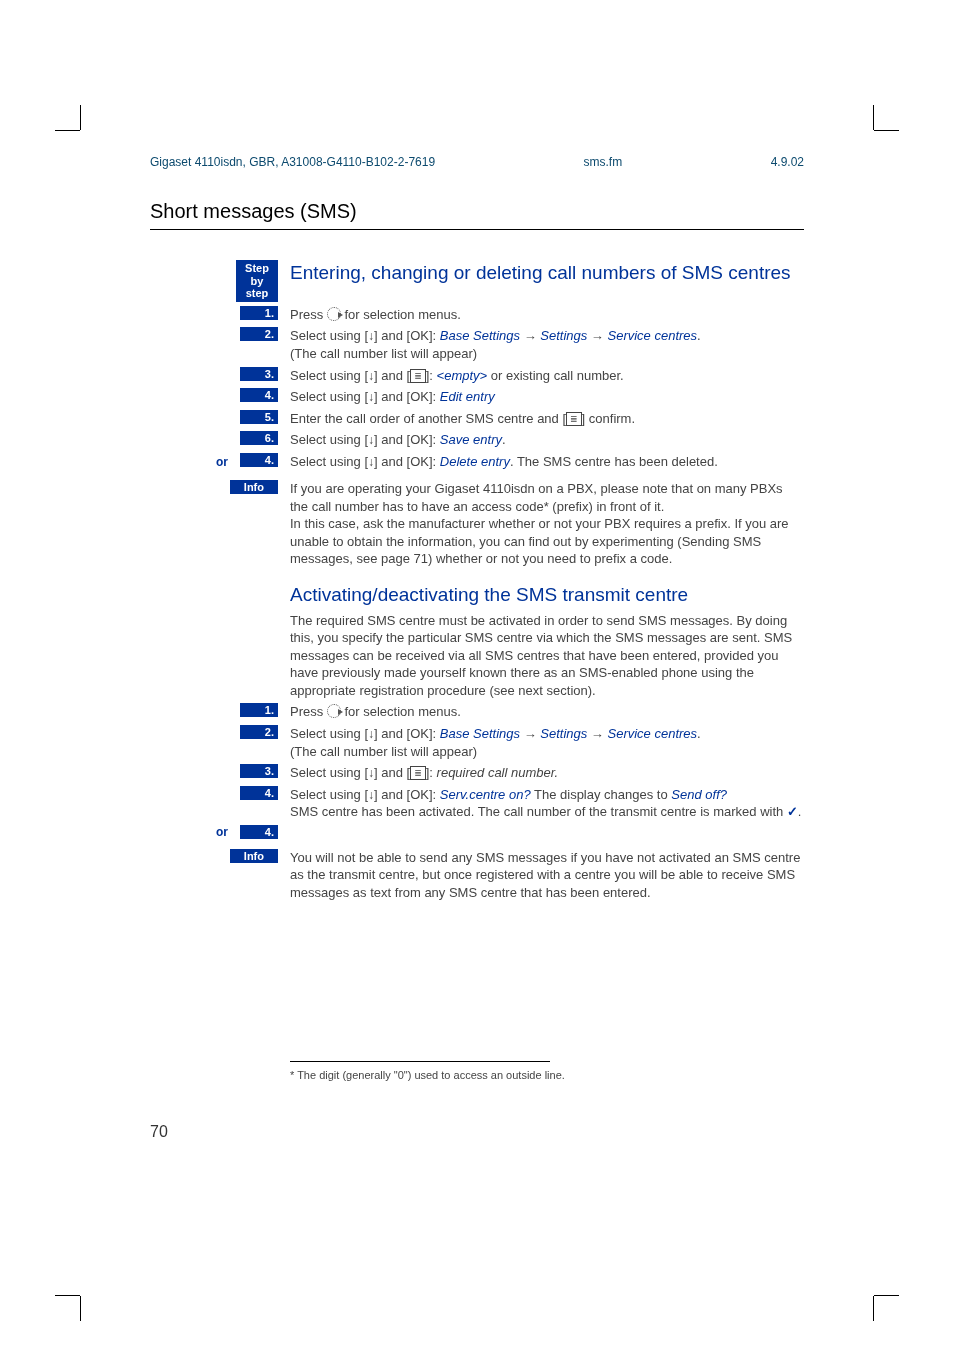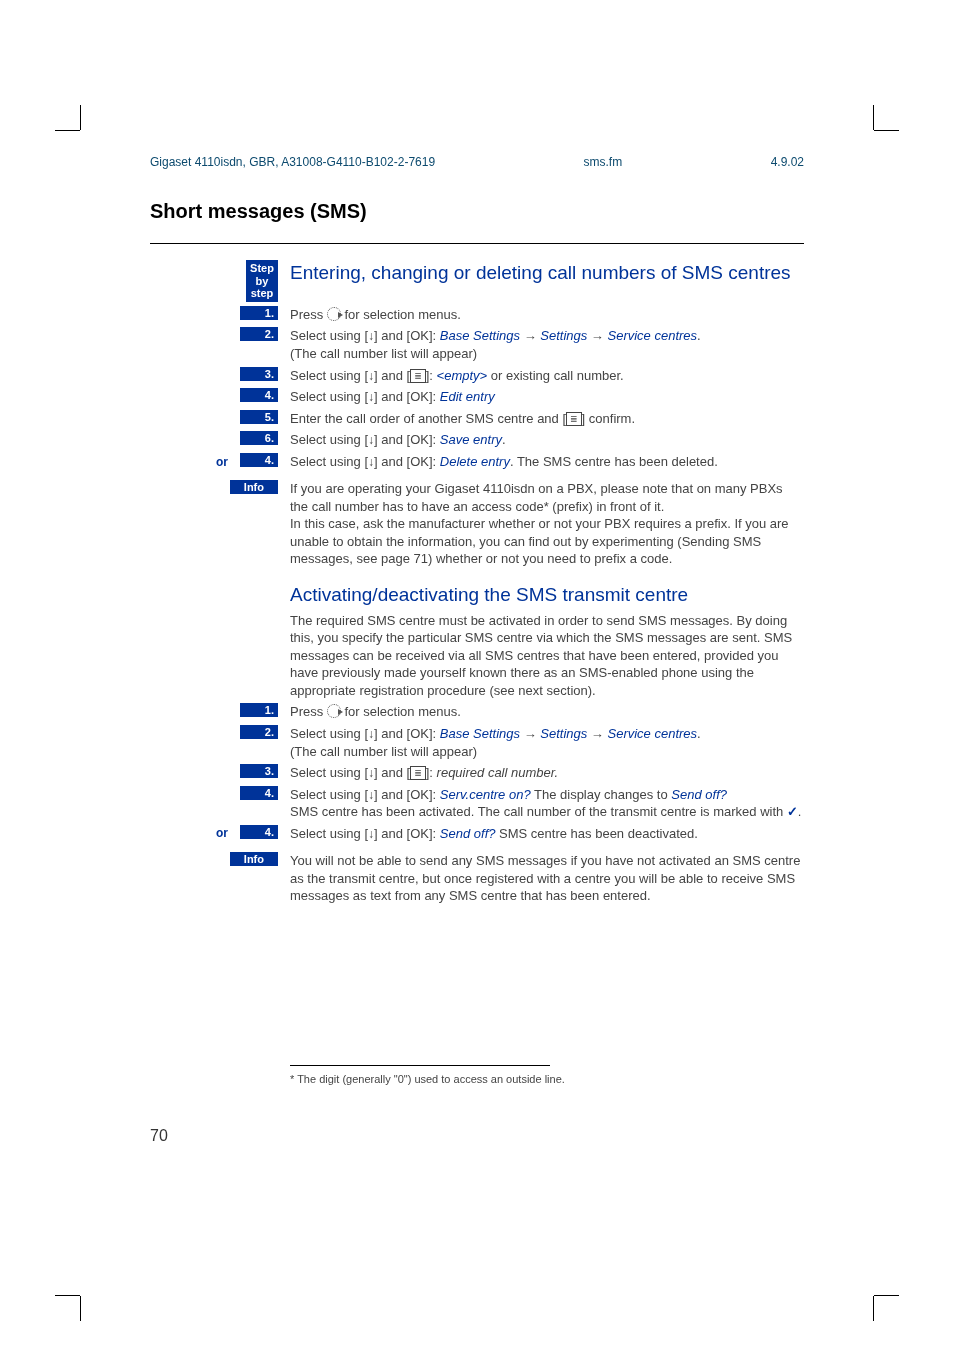--- a/index.html
+++ b/index.html
@@ -30,43 +30,43 @@
     color: #0c4a6e;
     display: flex;
     justify-content: space-between;
   }
   .section-title {
     position: absolute;
     top: 200px;
     left: 150px;
     right: 150px;
     font-size: 20px;
-    font-weight: bold;
+    font-weight: normal;
     border-bottom: 1px solid #000;
-    padding-bottom: 20px;
+    padding-bottom: 6px;
   }
   .content {
     position: absolute;
     top: 260px;
     left: 150px;
     right: 150px;
   }
   .row { display: flex; margin-bottom: 4px; }
   .label-col { width: 140px; flex-shrink: 0; display: flex; justify-content: flex-end; align-items: flex-start; padding-right: 12px; }
   .text-col { flex: 1; font-size: 13px; line-height: 1.35; color: #444; }
   .step-badge {
     background: #003399;
     color: #fff;
     font-size: 11px;
     font-weight: bold;
     text-align: center;
     padding: 2px 4px;
     line-height: 1.15;
   }
-  .step-by-step { width: 32px; }
+  .step-by-step { width: 42px; }
   .num-badge {
     background: #003399;
     color: #fff;
     font-size: 11px;
     font-weight: bold;
     width: 38px;
     text-align: right;
     padding: 1px 4px;
   }
   .or-label {
@@ -269,21 +269,20 @@
       <span>Select using [</span><span class="down-icon">↓</span><span>] and [OK]: </span><span class="blue-it">Serv.centre on?</span><span> The display changes to </span><span class="blue-it">Send off?</span>
       <div><span>SMS centre has been activated. The call number of the transmit centre is marked with </span><span class="check">✓</span><span>.</span></div>
     </div>
   </div>
 
   <div class="row">
     <div class="label-col">
         <span class="or-label">or</span>
         <div class="num-badge">4.</div>
       </div>
-    <div class="text-col"><span>Select using [</span><span class="down-icon">↓</span><span>] and [OK]: </span><span class="blue-it">Send off?</span><span> SMS centre has been deactivated.</span></div>
   </div>
 
   <div class="row" style="margin-top:10px">
     <div class="label-col">
         <div class="info-badge">Info</div>
       </div>
     <div class="text-col">You will not be able to send any SMS messages if you have not activated an SMS centre as the transmit centre, but once registered with a centre you will be able to receive SMS messages as text from any SMS centre that has been entered.</div>
   </div>
 
   <div class="row" style="margin-top:120px">

